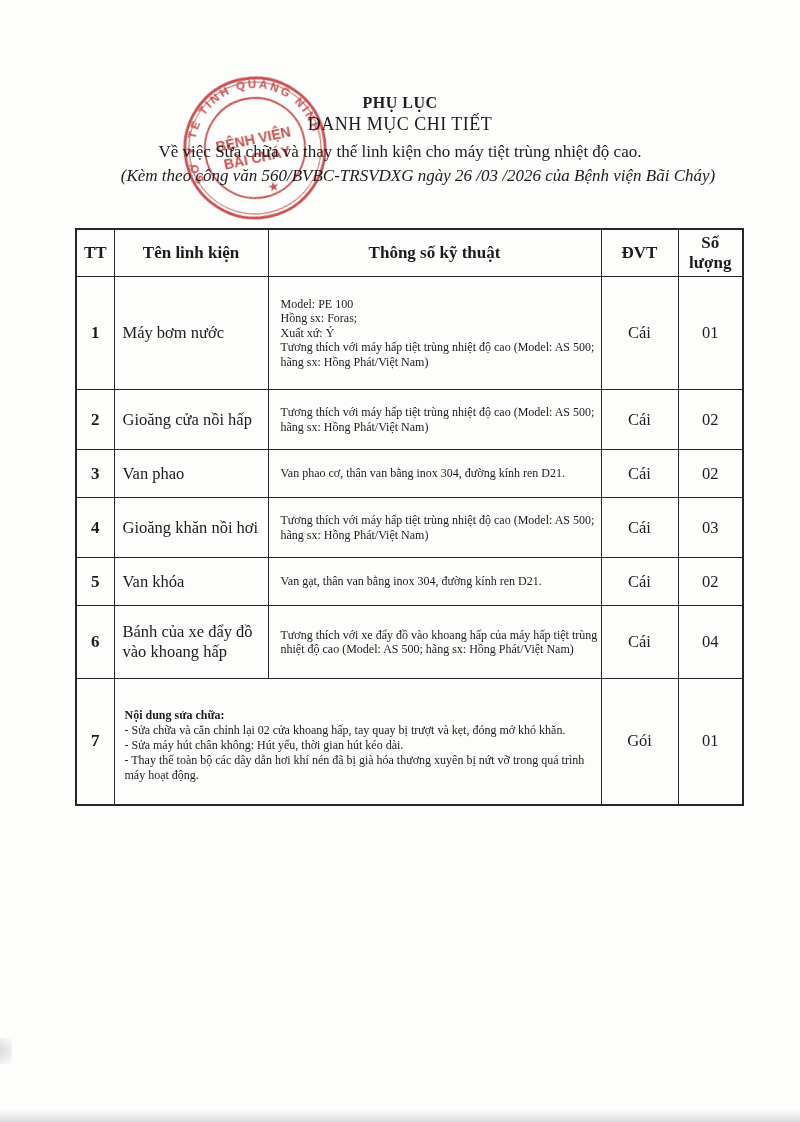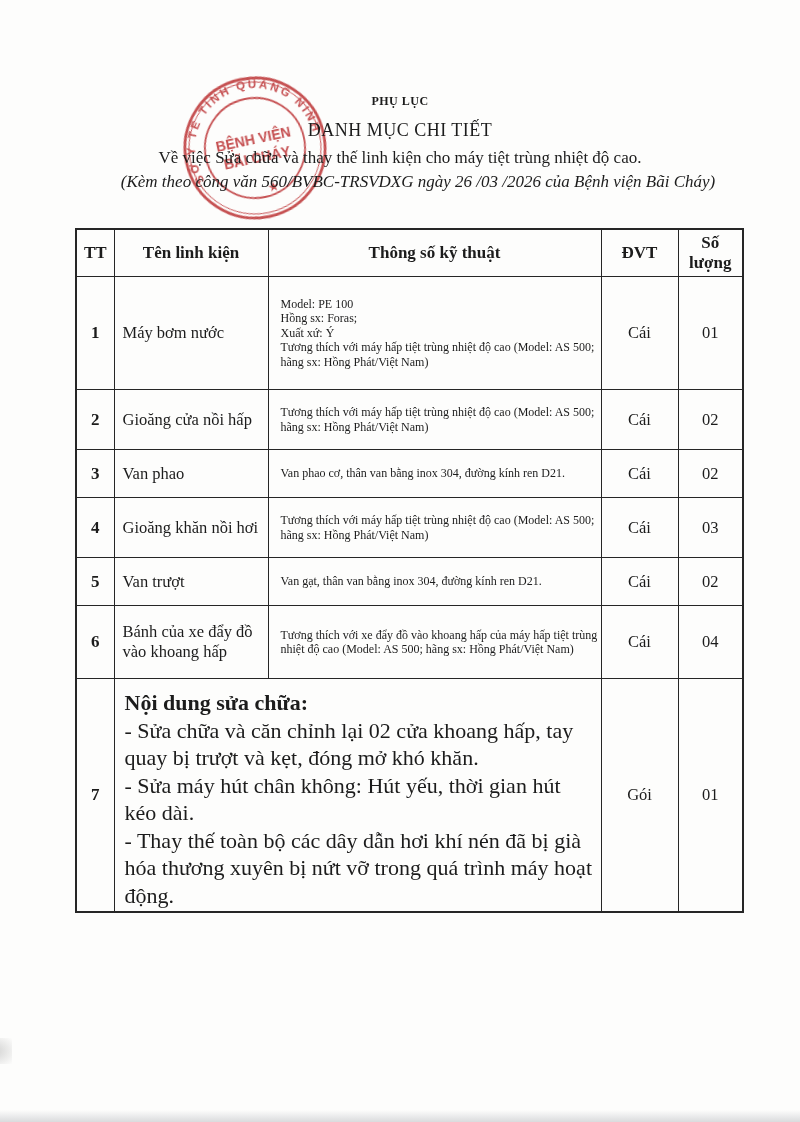--- a/index.html
+++ b/index.html
@@ -16,21 +16,21 @@
     background:linear-gradient(to bottom, rgba(0,0,0,0), rgba(125,130,140,0.28));
   }
   .scan-smudge{
     position:absolute;left:-6px;top:1038px;width:18px;height:26px;
     background:radial-gradient(ellipse at left, rgba(130,130,130,0.35), rgba(130,130,130,0));
   }
   .header{
     position:absolute;top:94px;left:0;right:0;
     text-align:center;z-index:2;
   }
-  .title1{font-size:12px;font-weight:bold;letter-spacing:0.5px;margin-bottom:11px;}
+  .title1{font-size:16px;font-weight:bold;letter-spacing:0.5px;margin-bottom:2px;}
   .title2{font-size:18px;font-weight:normal;letter-spacing:0.5px;margin-bottom:7px;}
   .subtitle{font-size:17px;margin-bottom:4px;}
   .reference{font-size:17px;font-style:italic;padding-left:36px;}
   .stamp-svg{
     position:absolute;left:173px;top:66px;z-index:1;
     mix-blend-mode:multiply;
   }
   .stamp-svg g{filter:blur(0.3px);}
   table.detail{
     position:absolute;top:228px;left:75px;
@@ -45,21 +45,21 @@
     vertical-align:middle;
     overflow:hidden;
   }
   table.detail th{
     font-size:17px;font-weight:bold;text-align:center;
     height:44px;padding:1px 2px;line-height:1.15;
   }
   td.tt{font-size:17px;font-weight:bold;text-align:center;padding:0 2px;}
   td.name{font-size:16.5px;text-align:left;padding:2px 4px 2px 8px;line-height:1.2;}
   td.spec{font-size:12px;text-align:left;padding:2px 2px 2px 12px;line-height:1.2;}
-  td.merged{font-size:22px;text-align:left;padding:10px 4px 2px 10px;line-height:1.25;}
+  td.merged{font-size:12px;text-align:left;padding:10px 4px 2px 10px;line-height:1.25;}
   .spec-title{font-weight:bold;}
   td.unit, td.qty{font-size:16.5px;text-align:center;padding:12px 2px;}
 </style>
 </head>
 <body>
 
 <div class="page">
 
   <svg class="stamp-svg" width="164" height="164" viewBox="-82 -82 164 164">
     <g transform="rotate(-12)" opacity="0.88" font-family="Liberation Sans, sans-serif">
@@ -135,21 +135,21 @@
           <td class="tt">4</td>
           <td class="name">Gioăng khăn nồi hơi</td>
           <td class="spec">
             <div class="spec-line">Tương thích với máy hấp tiệt trùng nhiệt độ cao (Model: AS 500; hãng sx: Hồng Phát/Việt Nam)</div>
           </td>
           <td class="unit">Cái</td>
           <td class="qty">03</td>
         </tr>
         <tr style="height: 48px;">
           <td class="tt">5</td>
-          <td class="name">Van trượt</td>
+          <td class="name">Van khóa</td>
           <td class="spec">
             <div class="spec-line">Van gạt, thân van bằng inox 304, đường kính ren D21.</div>
           </td>
           <td class="unit">Cái</td>
           <td class="qty">02</td>
         </tr>
         <tr style="height: 73px;">
           <td class="tt">6</td>
           <td class="name">Bánh của xe đẩy đồ vào khoang hấp</td>
           <td class="spec">

